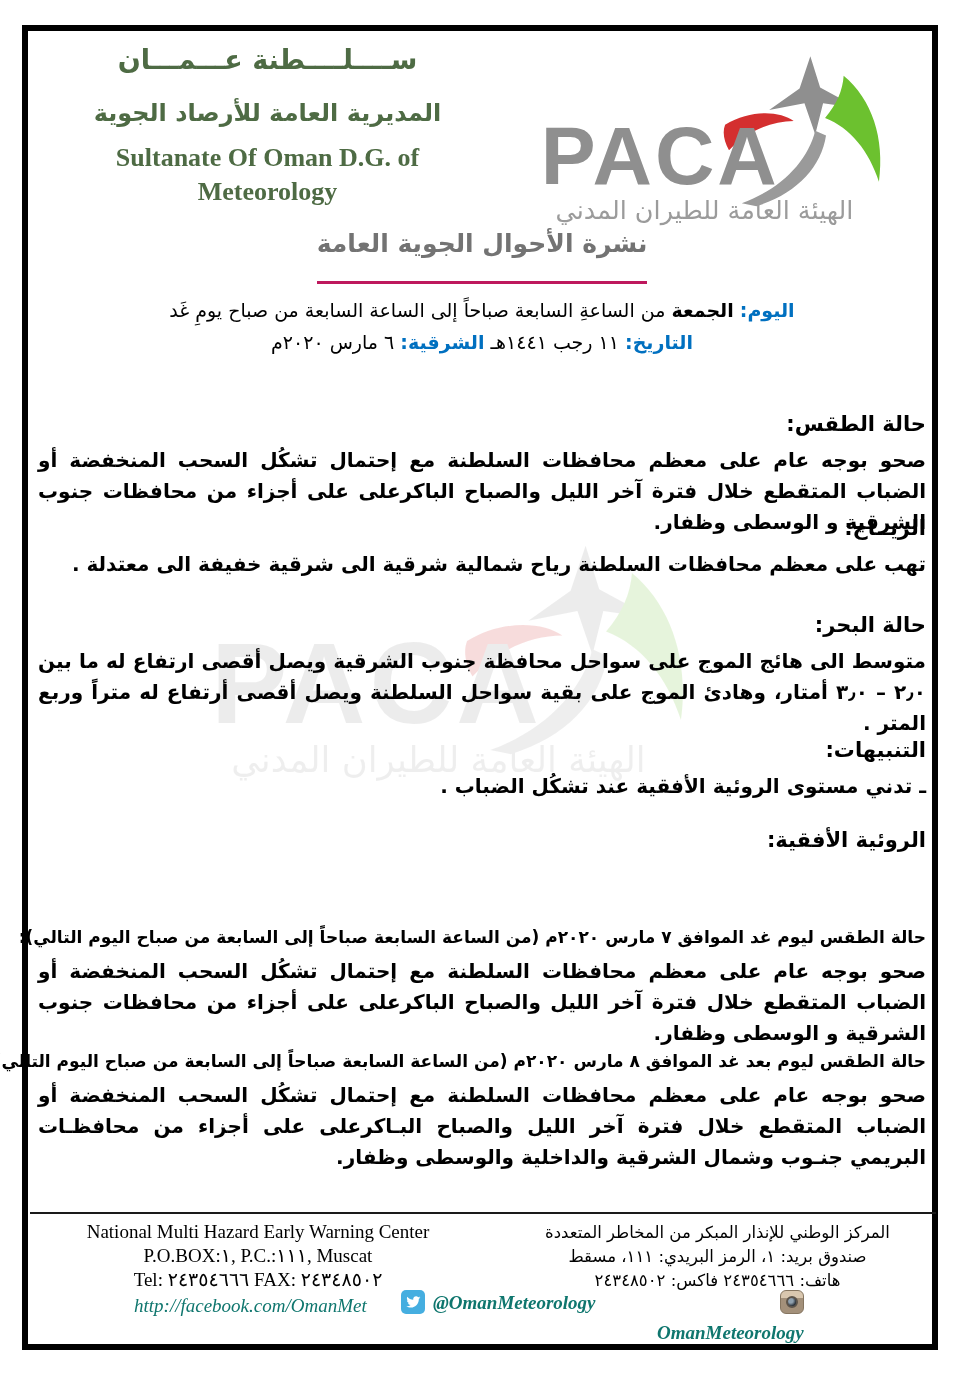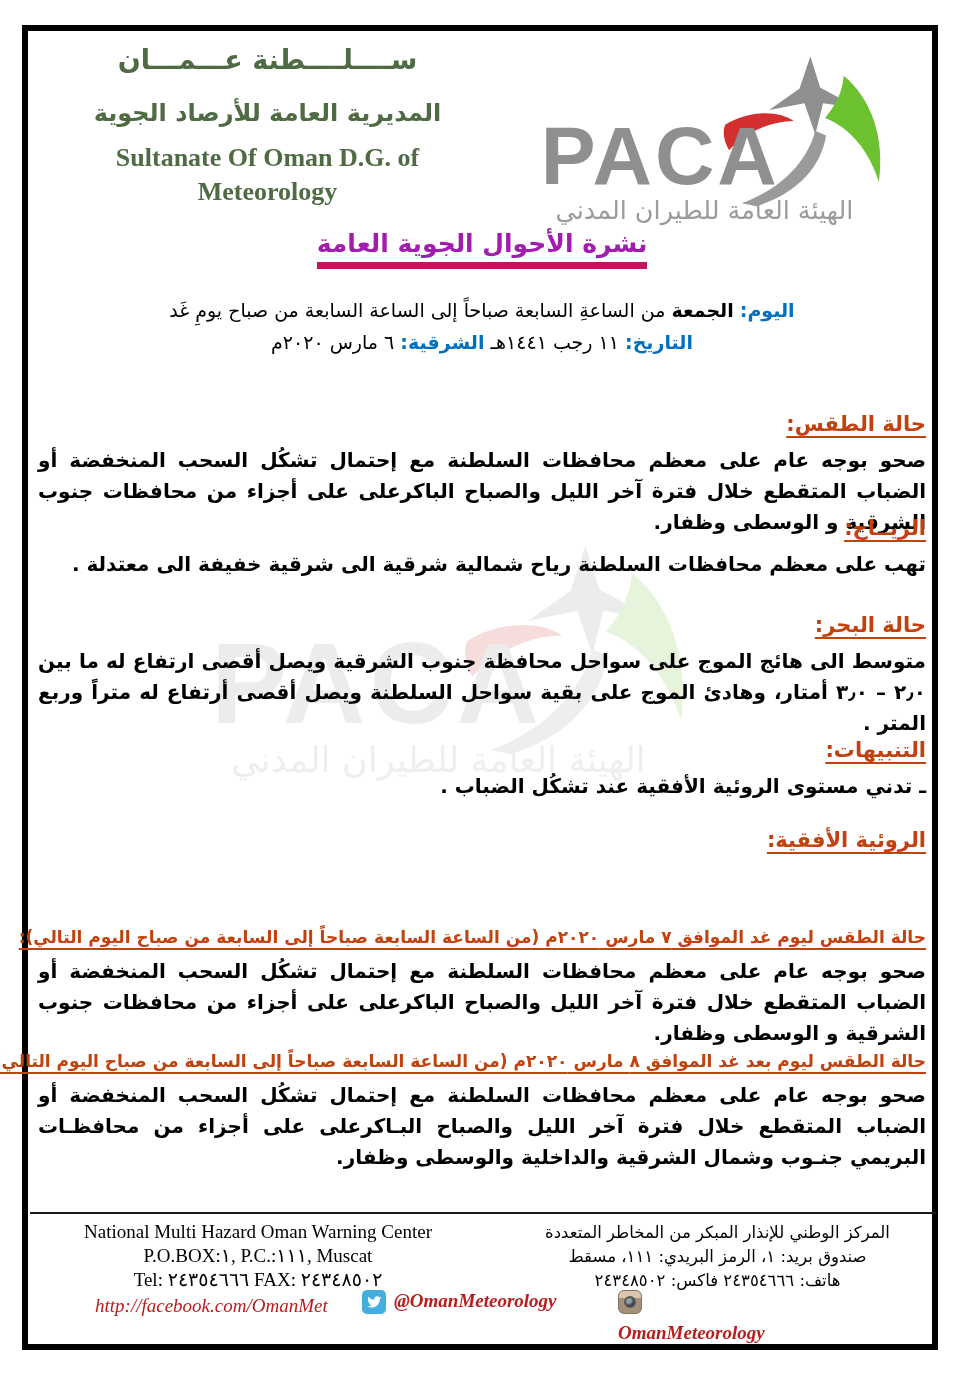--- a/index.html
+++ b/index.html
@@ -16,46 +16,46 @@
     position:absolute; left:70px; top:44px; width:395px; text-align:center;
     color:#4e6b44;
   }
   .org-ar1 { font-size:27px; font-weight:700; direction:rtl; }
   .org-ar2 { font-size:24px; font-weight:700; direction:rtl; margin-top:24px; }
   .org-en  { font-family:"Liberation Serif", serif; font-size:26px; font-weight:700;
              margin-top:14px; line-height:1.3; }
   .logo { position:absolute; left:533px; top:52px; }
   
   .title { position:absolute; left:0; top:229px; width:100%; text-align:center; direction:rtl; }
-  .title span { color:#a21caf; font-size:25px; font-weight:700;
-                border-bottom:7px solid #be185d; padding-bottom:4px; }
+  .title span { color:#737373; font-size:25px; font-weight:700;
+                border-bottom:3px solid #be185d; padding-bottom:23px; }
   .dateline { position:absolute; left:0; width:100%; text-align:center; direction:rtl;
               font-size:19px; color:#000; }
   .d1 { top:299px; } .d2 { top:331px; }
   .lbl-blue { color:#0070c0; font-weight:700; }
   .bold { font-weight:700; }
   
   .section { position:absolute; left:38px; width:888px; direction:rtl; }
-  .sec-head { display:block; color:#c2410c; font-weight:700; font-size:21px;
-              text-decoration:underline; text-decoration-thickness:2px;
+  .sec-head { display:block; color:#000000; font-weight:700; font-size:21px;
+              text-decoration-thickness:2px;
               text-underline-offset:5px; }
   .sec-head.long { font-size:17px; white-space:nowrap; }
   .sec-body { margin-top:9px; font-weight:700; font-size:20px; line-height:31px;
               text-align:justify; color:#000; }
   
   .watermark { position:absolute; left:200px; top:540px; opacity:0.16; z-index:0; }
   .section, .title, .dateline, .org, .logo { z-index:2; }
   
   .f-rule { position:absolute; left:30px; top:1212px; width:906px; height:2px; background:#1a1a1a; }
   .f-en { position:absolute; left:38px; top:1220px; width:440px; text-align:center;
           font-family:"Liberation Serif", serif; font-size:19px; line-height:24px; color:#000; }
   .f-ar { position:absolute; left:505px; top:1221px; width:425px; text-align:center;
           direction:rtl; font-size:16.5px; line-height:24px; color:#000; }
-  .social { position:absolute; top:1290px; display:flex; align-items:flex-start; gap:8px;
-            font-family:"Liberation Serif", serif; font-style:italic; font-size:19px; color:#b91c1c; }
+  .social { position:absolute; top:1290px; display:flex; align-items:flex-end; gap:8px;
+            font-family:"Liberation Serif", serif; font-style:italic; font-size:19px; color:#0f766e;margin-left:39px; }
   .s-fb { left:95px; top:1295px; } .s-tw { left:362px; } .s-ig { left:618px;flex-direction:column; }
   .social .handle { font-weight:700; }
   .s-fb .handle { font-weight:400; }
   .ig-icon { width:24px; height:24px; border-radius:6px; position:relative;
              background:linear-gradient(180deg,#d9c7af 0 32%,#a3907a 32% 100%);
              border:1px solid #857560; box-sizing:border-box; }
   .ig-icon::after { content:""; position:absolute; left:5px; top:5px; width:12px; height:12px;
              border-radius:50%; box-sizing:border-box; border:2px solid #5c544b;
              background:radial-gradient(circle at 35% 35%, #8fa0ae 0 30%, #2d343d 70%); }
 </style>
@@ -139,21 +139,21 @@
   </div>
 
   <div class="section" style="top:1051px">
     <span class="sec-head long">حالة الطقس ليوم بعد غد الموافق ٨ مارس ٢٠٢٠م (من الساعة السابعة صباحاً إلى السابعة من صباح اليوم التالي):</span>
     <div class="sec-body">صحو بوجه عام على معظم محافظات السلطنة مع إحتمال تشكُل السحب المنخفضة أو الضباب المتقطع خلال فترة آخر الليل والصباح البـاكرعلى على أجزاء من محافظـات البريمي جنـوب وشمال الشرقية والداخلية والوسطى وظفار.</div>
   </div>
 
   <div class="f-rule"></div>
 
   <div class="f-en">
-    <div>National Multi Hazard Oman Warning Center</div>
+    <div>National Multi Hazard Early Warning Center</div>
     <div>P.O.BOX:١, P.C.:١١١, Muscat</div>
     <div>Tel: ٢٤٣٥٤٦٦٦ FAX: ٢٤٣٤٨٥٠٢</div>
   </div>
 
   <div class="f-ar">
     <div>المركز الوطني للإنذار المبكر من المخاطر المتعددة</div>
     <div>صندوق بريد: ١، الرمز البريدي: ١١١، مسقط</div>
     <div>هاتف: ٢٤٣٥٤٦٦٦ فاكس: ٢٤٣٤٨٥٠٢</div>
   </div>
 

